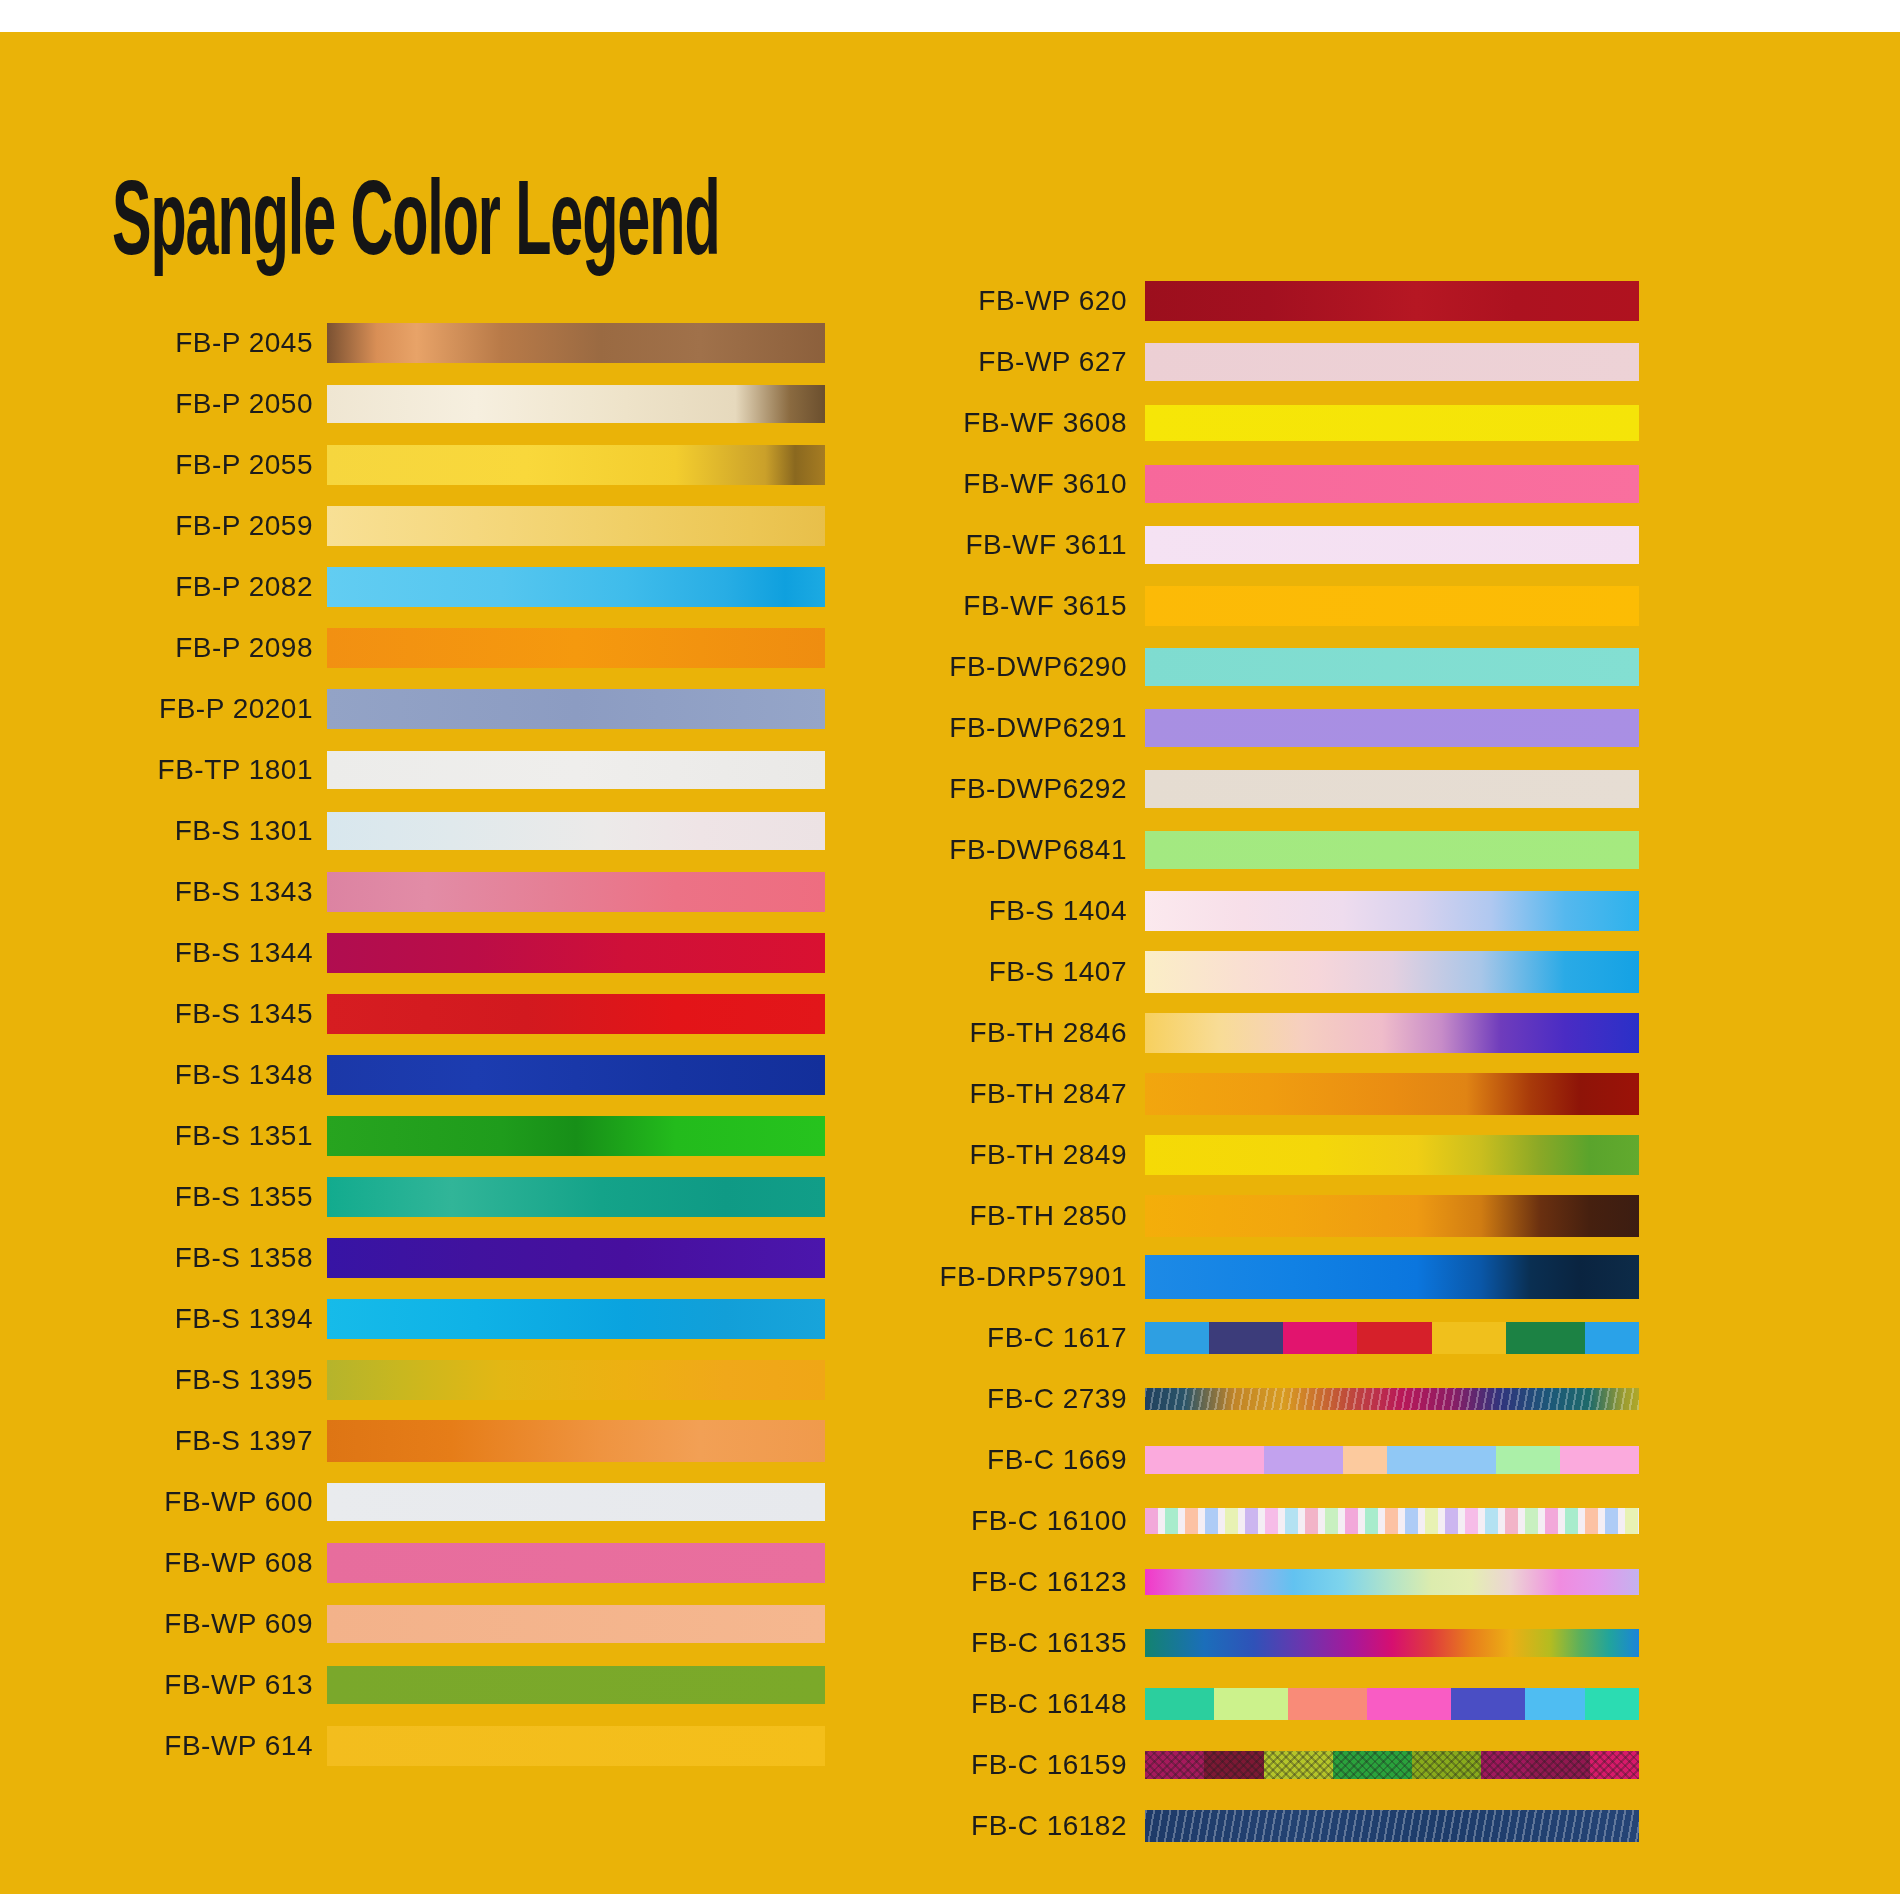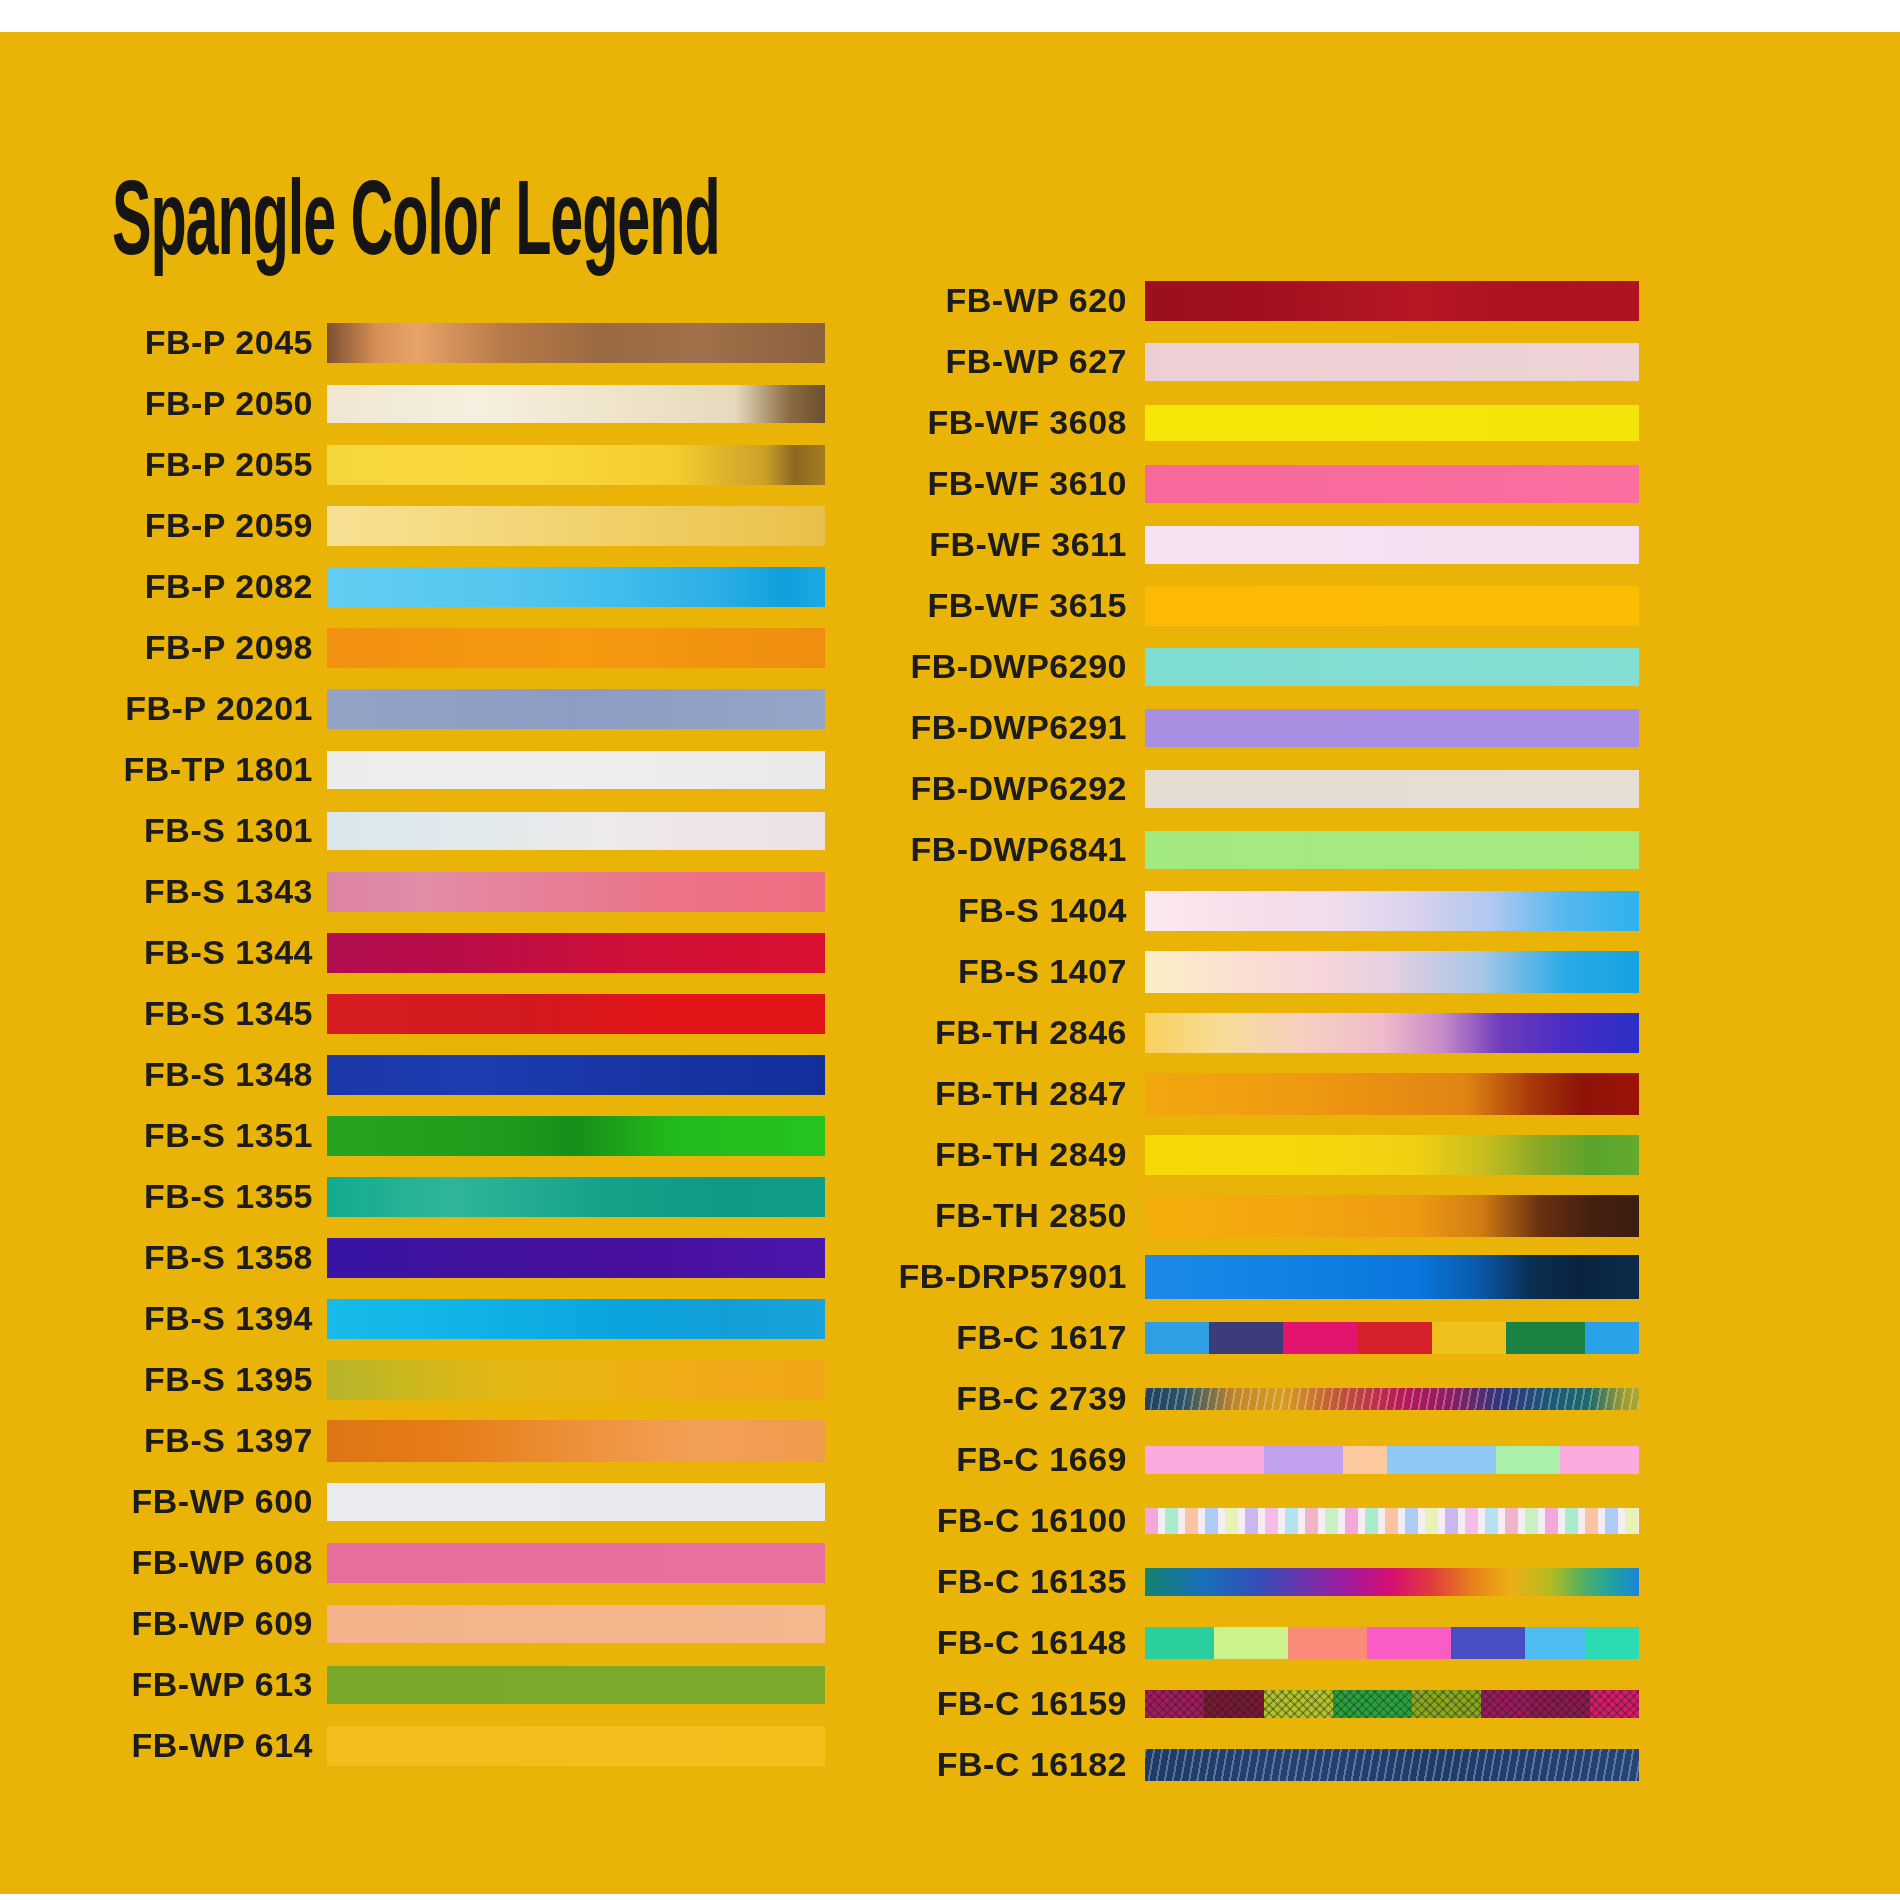--- a/index.html
+++ b/index.html
@@ -5,21 +5,21 @@
   html,body{margin:0;padding:0;background:#ffffff;}
   .page{position:relative;width:1900px;height:1862px;background:#eab308;overflow:hidden;
         font-family:"Liberation Sans",sans-serif;margin-top:32px;}
   .title{position:absolute;left:112px;top:132px;font-size:106px;font-weight:bold;color:#151515;
          line-height:1;white-space:nowrap;letter-spacing:-2px;
          transform:scaleX(.56);transform-origin:left top;}
   .col{position:absolute;display:flex;flex-direction:column;}
   #col-left{left:0;top:280px;}
   #col-right{left:770px;top:238px;}
   .row{display:flex;align-items:center;height:61px;}
-  .label{font-weight:bold;font-size:34px;color:#1c1c1c;text-align:right;white-space:nowrap;
+  .label{font-weight:normal;font-size:28px;color:#1c1c1c;text-align:right;white-space:nowrap;
          letter-spacing:.5px;}
   #col-left .label{width:313px;}
   #col-right .label{width:357px;}
   .bar{flex:none;margin-left:14px;}
   #col-left .bar{width:498px;}
   #col-right .bar{width:494px;margin-left:18px;}
 </style>
 </head>
 <body>
 
@@ -247,20 +247,24 @@
   <div class="row">
     <div class="label">FB-C 1669</div>
     <div class="bar" style="height: 28px; background: linear-gradient(90deg, rgb(251, 170, 221) 0%, rgb(251, 170, 221) 24%, rgb(194, 162, 238) 24%, rgb(194, 162, 238) 40%, rgb(252, 202, 158) 40%, rgb(252, 202, 158) 49%, rgb(144, 200, 245) 49%, rgb(144, 200, 245) 71%, rgb(171, 240, 168) 71%, rgb(171, 240, 168) 84%, rgb(251, 170, 221) 84%, rgb(251, 170, 221) 100%);"></div>
   </div>
 
   <div class="row">
     <div class="label">FB-C 16100</div>
     <div class="bar" style="height: 26px; background: linear-gradient(90deg, rgb(242, 168, 218) 0px, rgb(242, 168, 218) 13px, rgb(244, 238, 244) 13px, rgb(244, 238, 244) 20px, rgb(168, 236, 204) 20px, rgb(168, 236, 204) 33px, rgb(244, 238, 244) 33px, rgb(244, 238, 244) 40px, rgb(252, 194, 164) 40px, rgb(252, 194, 164) 53px, rgb(244, 238, 244) 53px, rgb(244, 238, 244) 60px, rgb(174, 204, 246) 60px, rgb(174, 204, 246) 73px, rgb(244, 238, 244) 73px, rgb(244, 238, 244) 80px, rgb(232, 242, 180) 80px, rgb(232, 242, 180) 93px, rgb(244, 238, 244) 93px, rgb(244, 238, 244) 100px, rgb(204, 182, 240) 100px, rgb(204, 182, 240) 113px, rgb(244, 238, 244) 113px, rgb(244, 238, 244) 120px, rgb(246, 188, 232) 120px, rgb(246, 188, 232) 133px, rgb(244, 238, 244) 133px, rgb(244, 238, 244) 140px, rgb(180, 226, 242) 140px, rgb(180, 226, 242) 153px, rgb(244, 238, 244) 153px, rgb(244, 238, 244) 160px, rgb(242, 180, 200) 160px, rgb(242, 180, 200) 173px, rgb(244, 238, 244) 173px, rgb(244, 238, 244) 180px, rgb(200, 240, 192) 180px, rgb(200, 240, 192) 193px, rgb(244, 238, 244) 193px, rgb(244, 238, 244) 200px, rgb(242, 168, 218) 200px, rgb(242, 168, 218) 213px, rgb(244, 238, 244) 213px, rgb(244, 238, 244) 220px, rgb(168, 236, 204) 220px, rgb(168, 236, 204) 233px, rgb(244, 238, 244) 233px, rgb(244, 238, 244) 240px, rgb(252, 194, 164) 240px, rgb(252, 194, 164) 253px, rgb(244, 238, 244) 253px, rgb(244, 238, 244) 260px, rgb(174, 204, 246) 260px, rgb(174, 204, 246) 273px, rgb(244, 238, 244) 273px, rgb(244, 238, 244) 280px, rgb(232, 242, 180) 280px, rgb(232, 242, 180) 293px, rgb(244, 238, 244) 293px, rgb(244, 238, 244) 300px, rgb(204, 182, 240) 300px, rgb(204, 182, 240) 313px, rgb(244, 238, 244) 313px, rgb(244, 238, 244) 320px, rgb(246, 188, 232) 320px, rgb(246, 188, 232) 333px, rgb(244, 238, 244) 333px, rgb(244, 238, 244) 340px, rgb(180, 226, 242) 340px, rgb(180, 226, 242) 353px, rgb(244, 238, 244) 353px, rgb(244, 238, 244) 360px, rgb(242, 180, 200) 360px, rgb(242, 180, 200) 373px, rgb(244, 238, 244) 373px, rgb(244, 238, 244) 380px, rgb(200, 240, 192) 380px, rgb(200, 240, 192) 393px, rgb(244, 238, 244) 393px, rgb(244, 238, 244) 400px, rgb(242, 168, 218) 400px, rgb(242, 168, 218) 413px, rgb(244, 238, 244) 413px, rgb(244, 238, 244) 420px, rgb(168, 236, 204) 420px, rgb(168, 236, 204) 433px, rgb(244, 238, 244) 433px, rgb(244, 238, 244) 440px, rgb(252, 194, 164) 440px, rgb(252, 194, 164) 453px, rgb(244, 238, 244) 453px, rgb(244, 238, 244) 460px, rgb(174, 204, 246) 460px, rgb(174, 204, 246) 473px, rgb(244, 238, 244) 473px, rgb(244, 238, 244) 480px, rgb(232, 242, 180) 480px, rgb(232, 242, 180) 493px, rgb(244, 238, 244) 493px, rgb(244, 238, 244) 500px);"></div>
   </div>
 
+  <div class="row">
+    <div class="label">FB-C 16123</div>
+    <div class="bar" style="height: 26px; background: linear-gradient(90deg, rgb(242, 56, 200) 0%, rgb(224, 112, 220) 8%, rgb(176, 168, 236) 18%, rgb(98, 194, 240) 30%, rgb(126, 212, 236) 40%, rgb(180, 228, 200) 50%, rgb(220, 236, 174) 58%, rgb(228, 238, 178) 66%, rgb(236, 212, 212) 74%, rgb(240, 140, 224) 84%, rgb(226, 154, 236) 92%, rgb(196, 178, 238) 100%);"></div>
+  </div>
 
   <div class="row">
     <div class="label">FB-C 16135</div>
     <div class="bar" style="height: 28px; background: linear-gradient(90deg, rgb(19, 131, 111) 0%, rgb(27, 110, 186) 12%, rgb(47, 82, 184) 22%, rgb(108, 53, 174) 32%, rgb(167, 24, 154) 42%, rgb(214, 15, 112) 50%, rgb(224, 60, 60) 58%, rgb(232, 126, 28) 66%, rgb(236, 175, 20) 74%, rgb(180, 188, 32) 82%, rgb(92, 176, 92) 88%, rgb(33, 164, 156) 94%, rgb(27, 132, 216) 100%);"></div>
   </div>
 
   <div class="row">
     <div class="label">FB-C 16148</div>
     <div class="bar" style="height: 32px; background: linear-gradient(90deg, rgb(43, 207, 158) 0%, rgb(43, 207, 158) 14%, rgb(204, 242, 140) 14%, rgb(204, 242, 140) 29%, rgb(249, 139, 120) 29%, rgb(249, 139, 120) 45%, rgb(249, 92, 196) 45%, rgb(249, 92, 196) 62%, rgb(74, 78, 196) 62%, rgb(74, 78, 196) 77%, rgb(79, 189, 242) 77%, rgb(79, 189, 242) 89%, rgb(43, 220, 178) 89%, rgb(43, 220, 178) 100%);"></div>
   </div>

